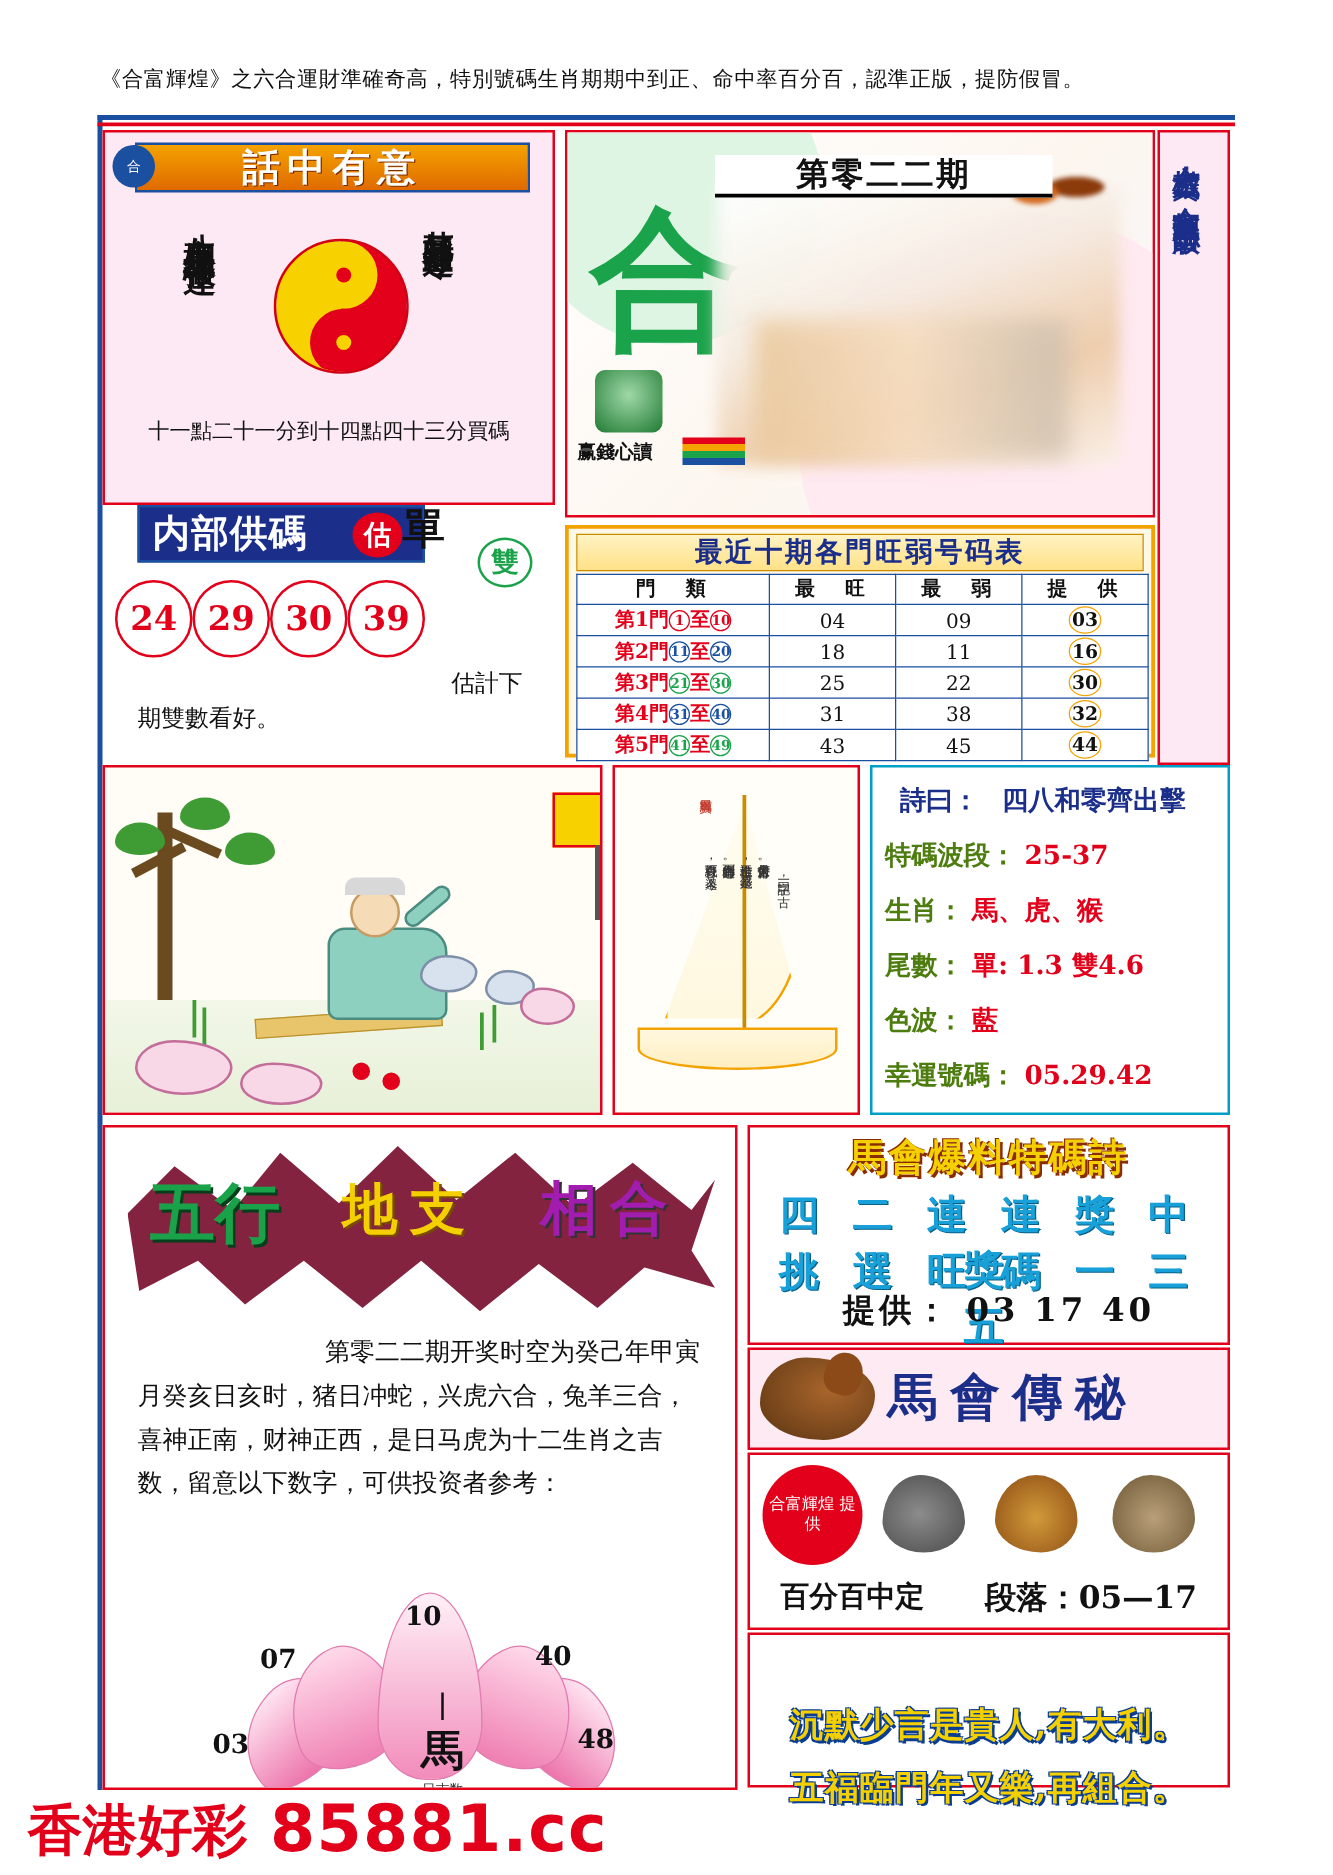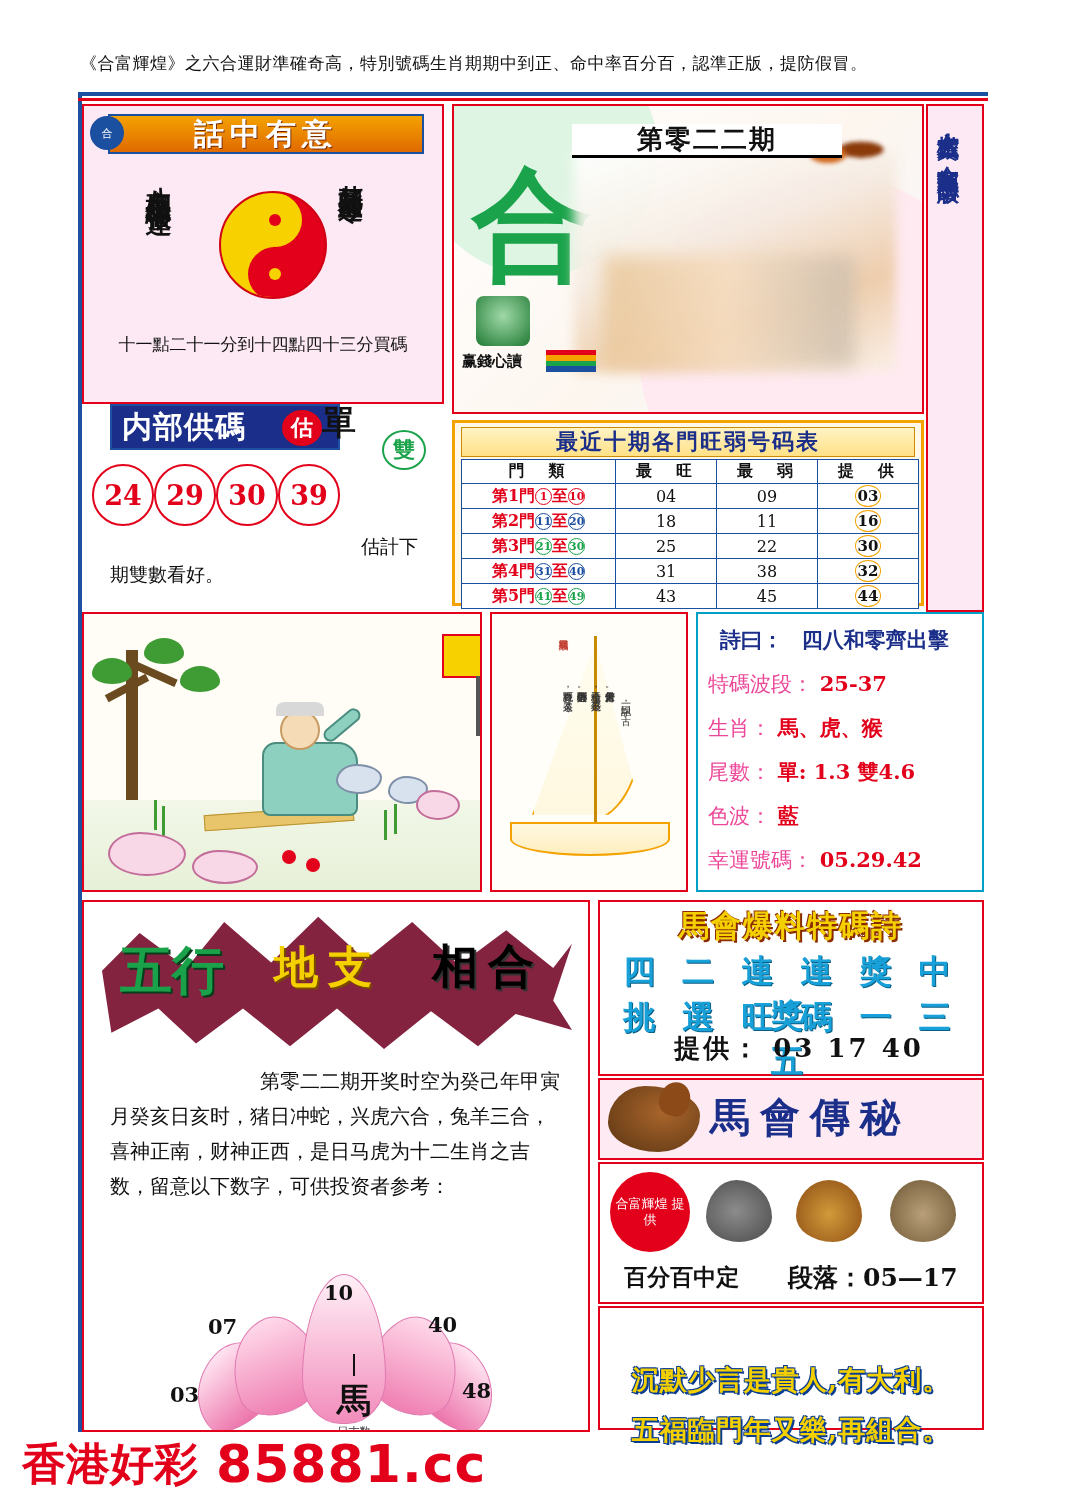--- a/index.html
+++ b/index.html
@@ -232,21 +232,21 @@
     border:2px solid #f4a200; border-radius:0 0 60% 60%;
     background:linear-gradient(#fff8e0,#ffeec0);
   }
   #p6 .flag { position:absolute; left:64px; top:18px; font-size:10px; color:#c0392b; writing-mode:vertical-rl; text-orientation:upright; }
   #p6 .v-col { position:absolute; writing-mode:vertical-rl; text-orientation:upright; font-size:10px; color:#333; line-height:1.15;
     font-family:"DejaVu Serif","Liberation Serif",serif; }
 
   
   #p7 { left:696px; top:612px; width:288px; height:280px; border:2px solid #00a0c6; background:#ffffff; }
   #p7 .row { position:absolute; left:10px; font-size:21px; font-family:"DejaVu Serif","Liberation Serif",serif; white-space:nowrap; }
-  #p7 .lbl { color:#ec4899; font-weight:normal; }
+  #p7 .lbl { color:#4d7c0f; font-weight:bold; }
   #p7 .val { color:#e2001a; font-weight:bold; }
   #p7 .blue { color:#1b2f8a; font-weight:bold;margin-left:12px; }
 
   
   #p8 { left:82px; top:900px; width:508px; height:532px; border:2px solid #e2001a; background:#fff; overflow:hidden; }
   #p8 .star {
     position:absolute; left:18px; top:12px; width:470px; height:135px;
     background:#7a1030;
     clip-path: polygon(0% 42%,8% 14%,18% 40%,26% 6%,36% 36%,46% 2%,56% 34%,66% 6%,76% 38%,86% 12%,96% 40%,100% 22%,
       96% 64%,100% 86%,88% 74%,80% 98%,70% 72%,60% 100%,50% 70%,40% 98%,30% 70%,20% 96%,12% 70%,2% 88%);
@@ -254,21 +254,21 @@
   }
   #p8 .wx {
     position:absolute; left:36px; top:34px; font-size:52px; font-weight:bold; color:#19a24a;
     font-family:"DejaVu Serif","Liberation Serif",serif; text-shadow:2px 2px 0 #063d1a;
   }
   #p8 .dizhi {
     position:absolute; left:190px; top:36px; font-size:44px; font-weight:bold; color:#f4d000;
     font-family:"DejaVu Serif","Liberation Serif",serif; letter-spacing:10px; text-shadow:2px 2px 0 #7a4a00;
   }
   #p8 .xh {
-    position:absolute; left:348px; top:34px; font-size:46px; font-weight:bold; color:#000000;
+    position:absolute; left:348px; top:34px; font-size:46px; font-weight:bold; color:#a21caf;
     font-family:Liberation Sans, sans-serif; letter-spacing:10px; text-shadow:2px 2px 0 #333;
   }
   #p8 .para {
     position:absolute; left:26px; top:162px; width:456px;
     font-size:20px; line-height:1.75; color:#111; text-align:left;
     font-family:"DejaVu Serif","Liberation Serif",serif;
   }
   #p8 .para .indent { display:inline-block; width:150px; }
   #p8 .lotus { position:absolute; left:100px; top:372px; width:320px; height:150px; }
   #p8 .petal {

